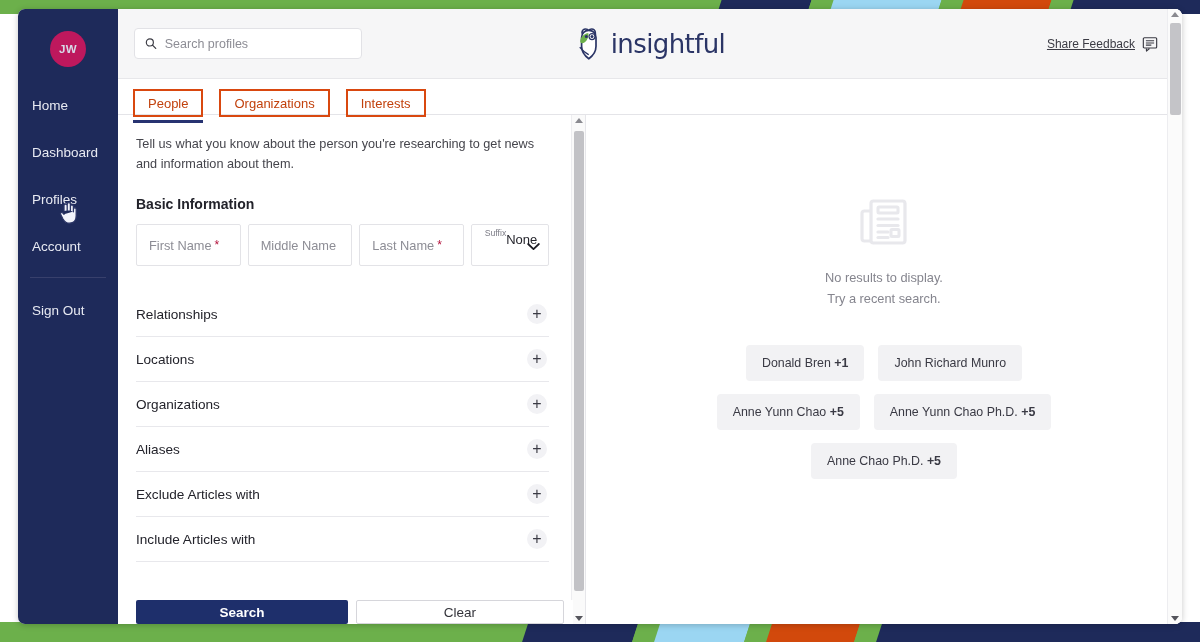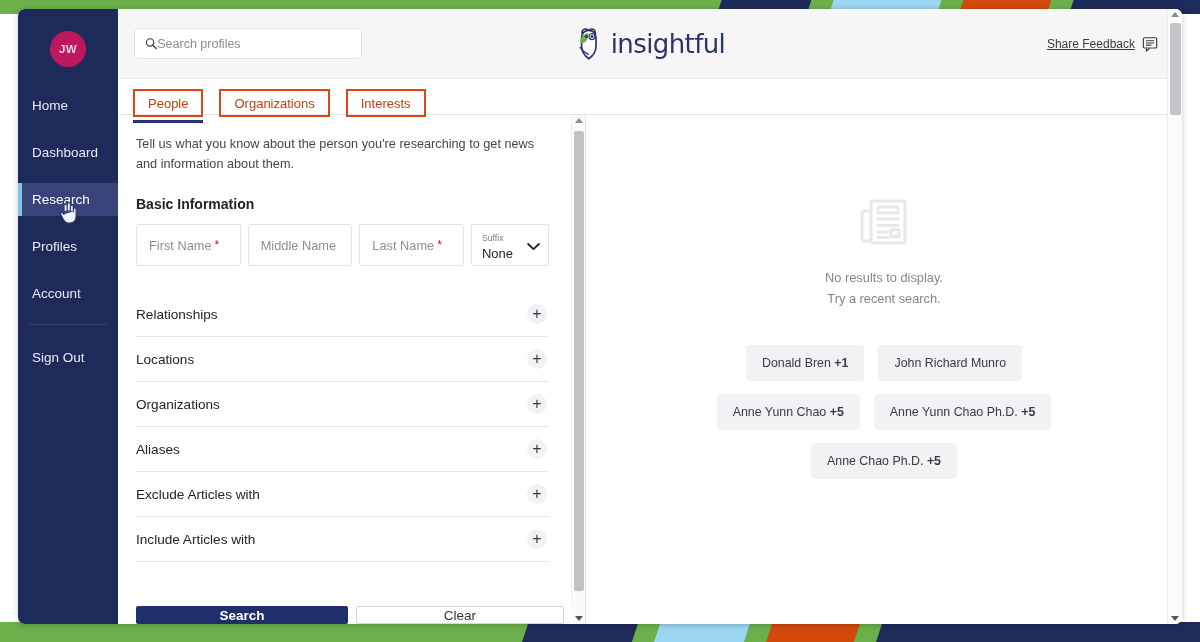--- a/index.html
+++ b/index.html
@@ -87,21 +87,21 @@
   .header {
     height: 70px; background: #f6f6f7;
     display: flex; align-items: center;
     padding: 0 24px 0 16px;
     border-bottom: 1px solid #e7e7ea;
     position: relative; flex: 0 0 70px;
   }
   .search-box {
     width: 228px; height: 31px;
     background: #fff; border: 1px solid #e2e2e6;
-    display: flex; align-items: center; 
+    display: flex; align-items: center; gap: 8px;
     padding: 0 10px; border-radius: 4px;
   }
   .search-box input {
     border: 0; outline: 0; font-size: 12.5px;
     color: #4a4a4f; width: 100%;
     font-family: "Liberation Sans", sans-serif;
     background: transparent;
   }
   .search-box input::placeholder { color: #8d8d95; }
 
@@ -171,21 +171,21 @@
     font-size: 12.8px; color: #8d8d95; border-radius: 2px;
   }
   .field.fn { width: 110px; }
   .field.mn { width: 110px; padding-left: 12px; }
   .field.ln { width: 110px; }
   .req { color: #b3123c; margin-left: 3px; font-size: 12px; }
   .select-field {
     width: 82px; height: 42px; border: 1px solid #e3e3e7;
     background: #fff; border-radius: 2px;
     padding: 4px 8px 0 10px; position: relative;
-    display: flex; flex-direction: column; justify-content: center;
+    display: flex; flex-direction: row; justify-content: center;
   }
   .select-label { font-size: 8.7px; color: #7c7c86; line-height: 1; }
   .select-value { font-size: 13px; color: #25252c; margin-top: 3px; }
   .chev {
     position: absolute; right: 8px; top: 50%;
     transform: translateY(-30%);
   }
 
   .accordion-row {
     display: flex; align-items: center; justify-content: space-between;
@@ -201,21 +201,21 @@
     font-size: 16px; line-height: 1; font-weight: 300;
   }
 
   
   .actions {
     position: absolute; left: 0; bottom: 0;
     width: 455px; display: flex; gap: 8px;
     padding: 0 0 0 18px; background: #fff;
   }
   .btn {
-    height: 18px; display: flex; align-items: center;
+    height: 24px; display: flex; align-items: center;
     justify-content: center; font-size: 13.5px; cursor: pointer;
     border-radius: 2px; font-weight: 600;
   }
   .btn.primary { width: 212px; background: #1e2f6b; color: #fff; }
   .btn.ghost {
     width: 208px; background: #fff; color: #33333a;
     border: 1px solid #d6d6db; font-weight: 400;
   }
 
   
@@ -300,23 +300,20 @@
 <div class="window">
 
   <aside class="sidebar">
     <div class="avatar">JW</div>
 
     <div class="nav-item">
       <span>Home</span>
     </div>
     <div class="nav-item">
       <span>Dashboard</span>
-    </div>
-    <div class="nav-item active">
-      <span>Research</span>
     </div>
     <div class="nav-item">
       <span>Profiles</span>
     </div>
     <div class="nav-item">
       <span>Account</span>
     </div>
 
     <div class="nav-sep"></div>
 

